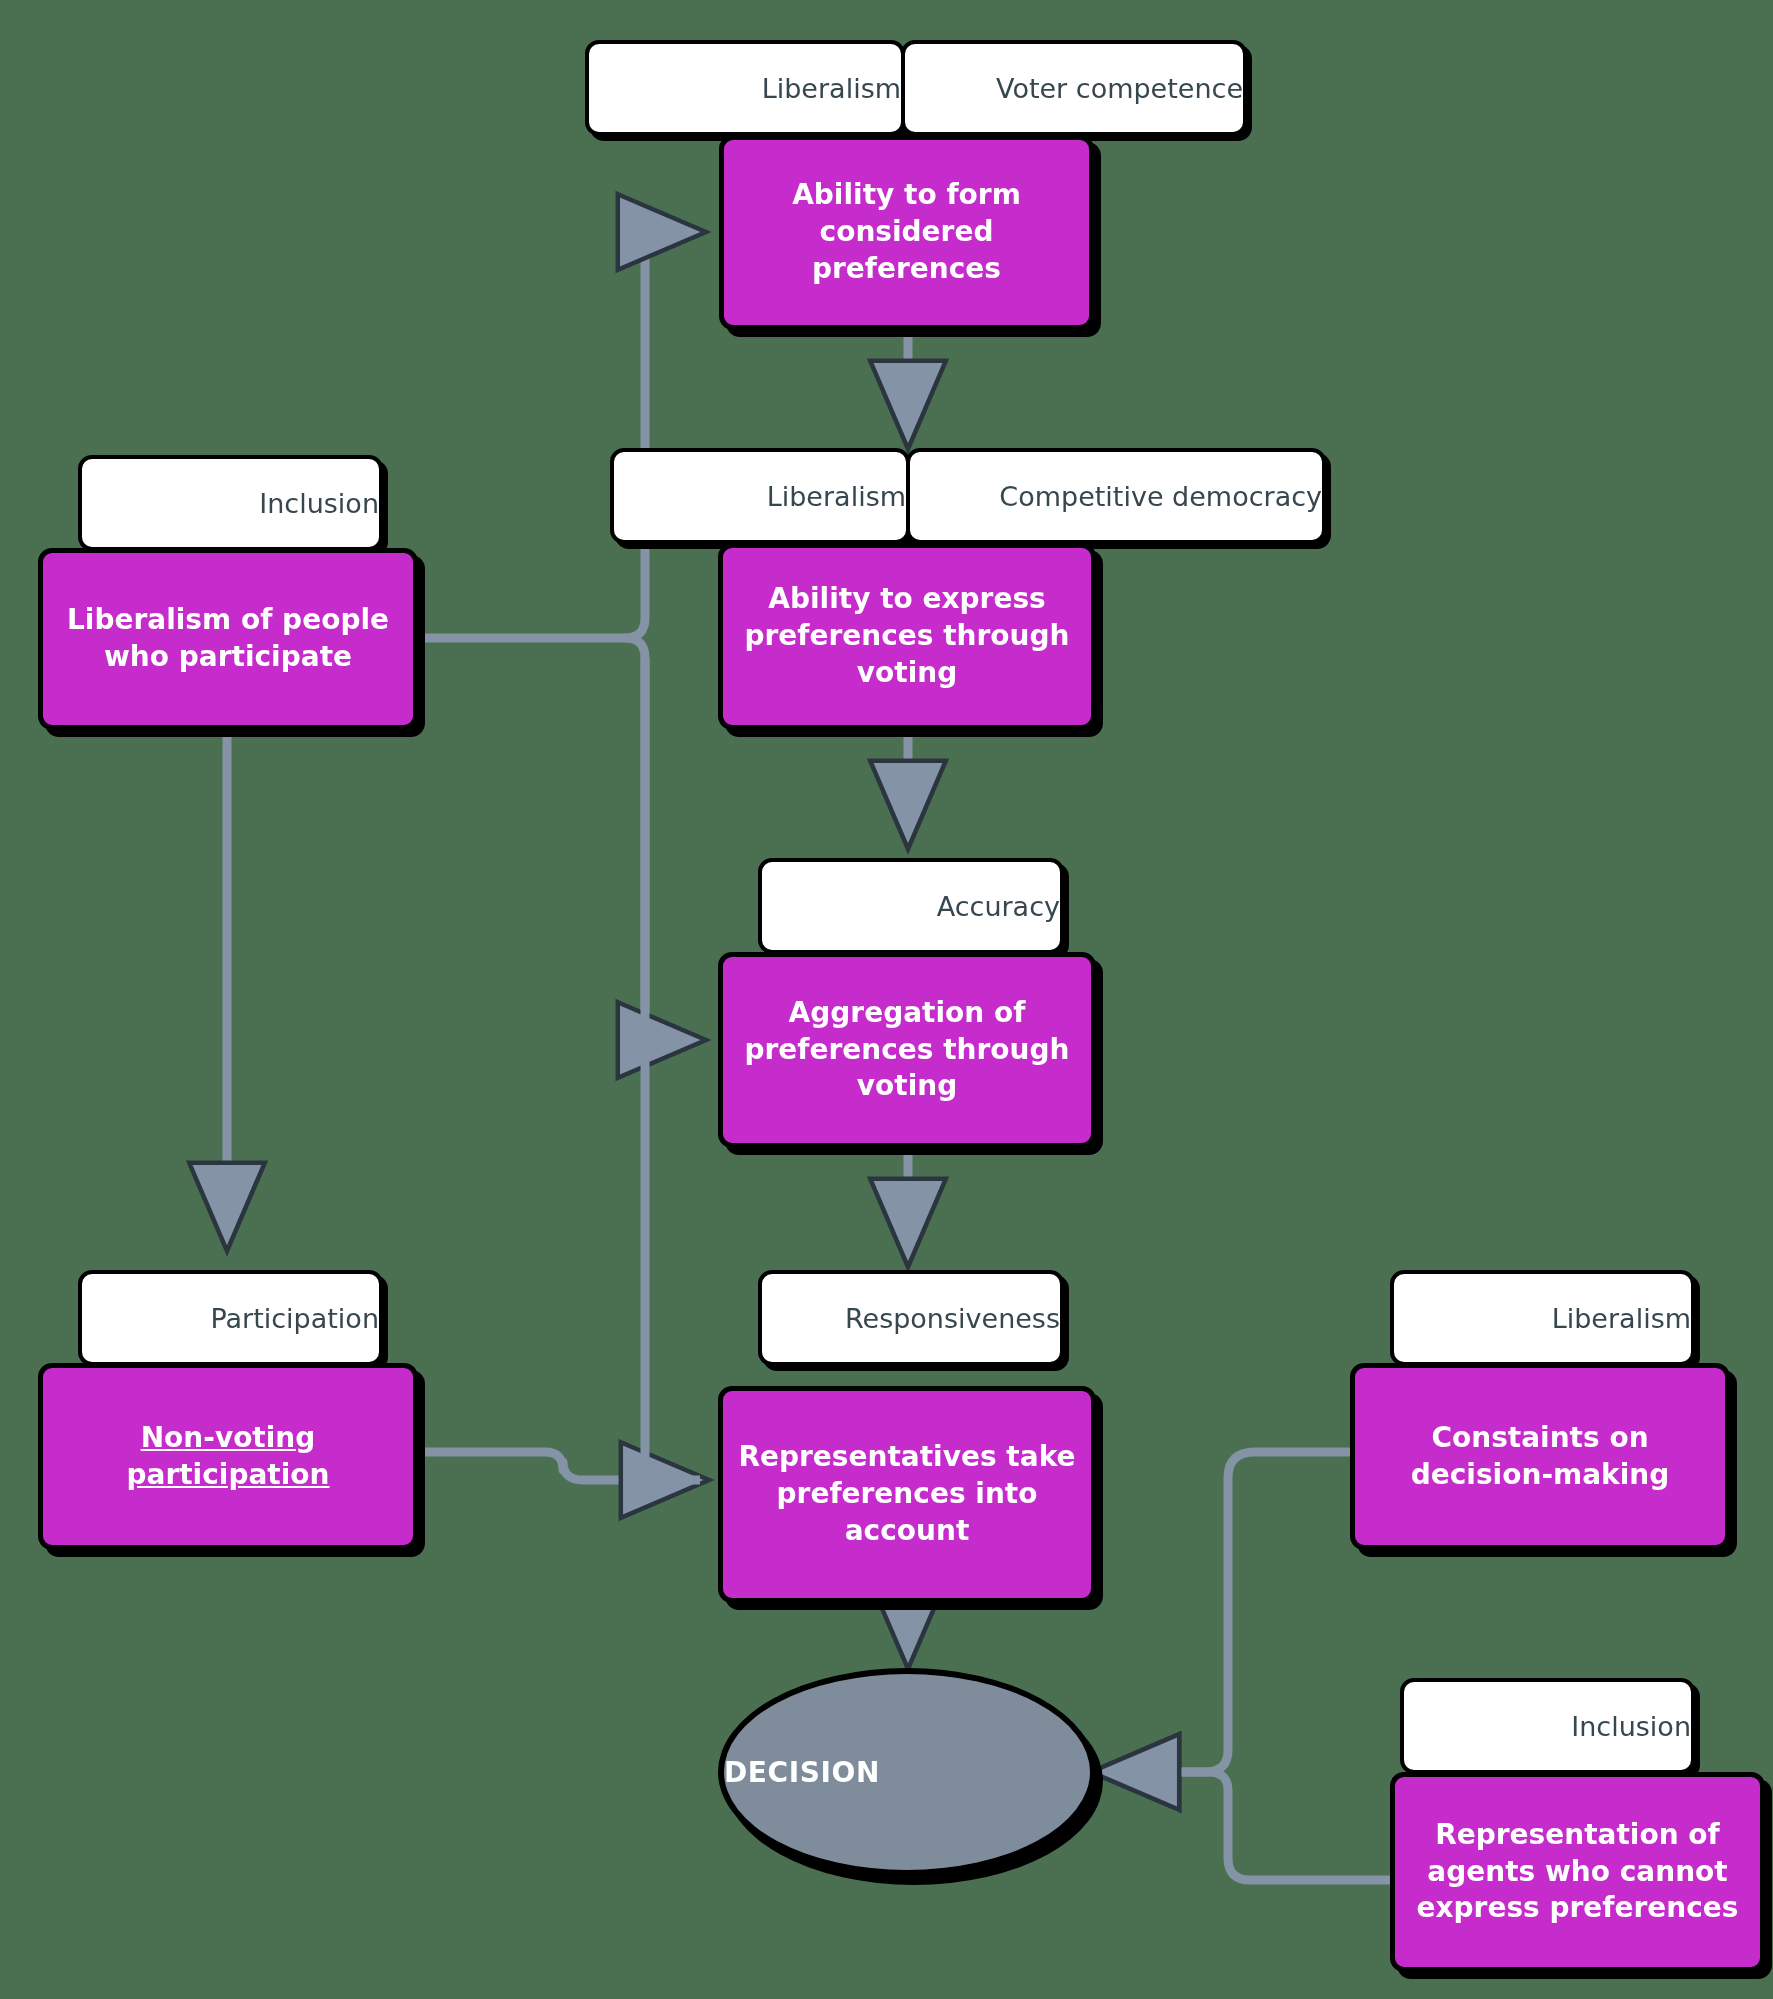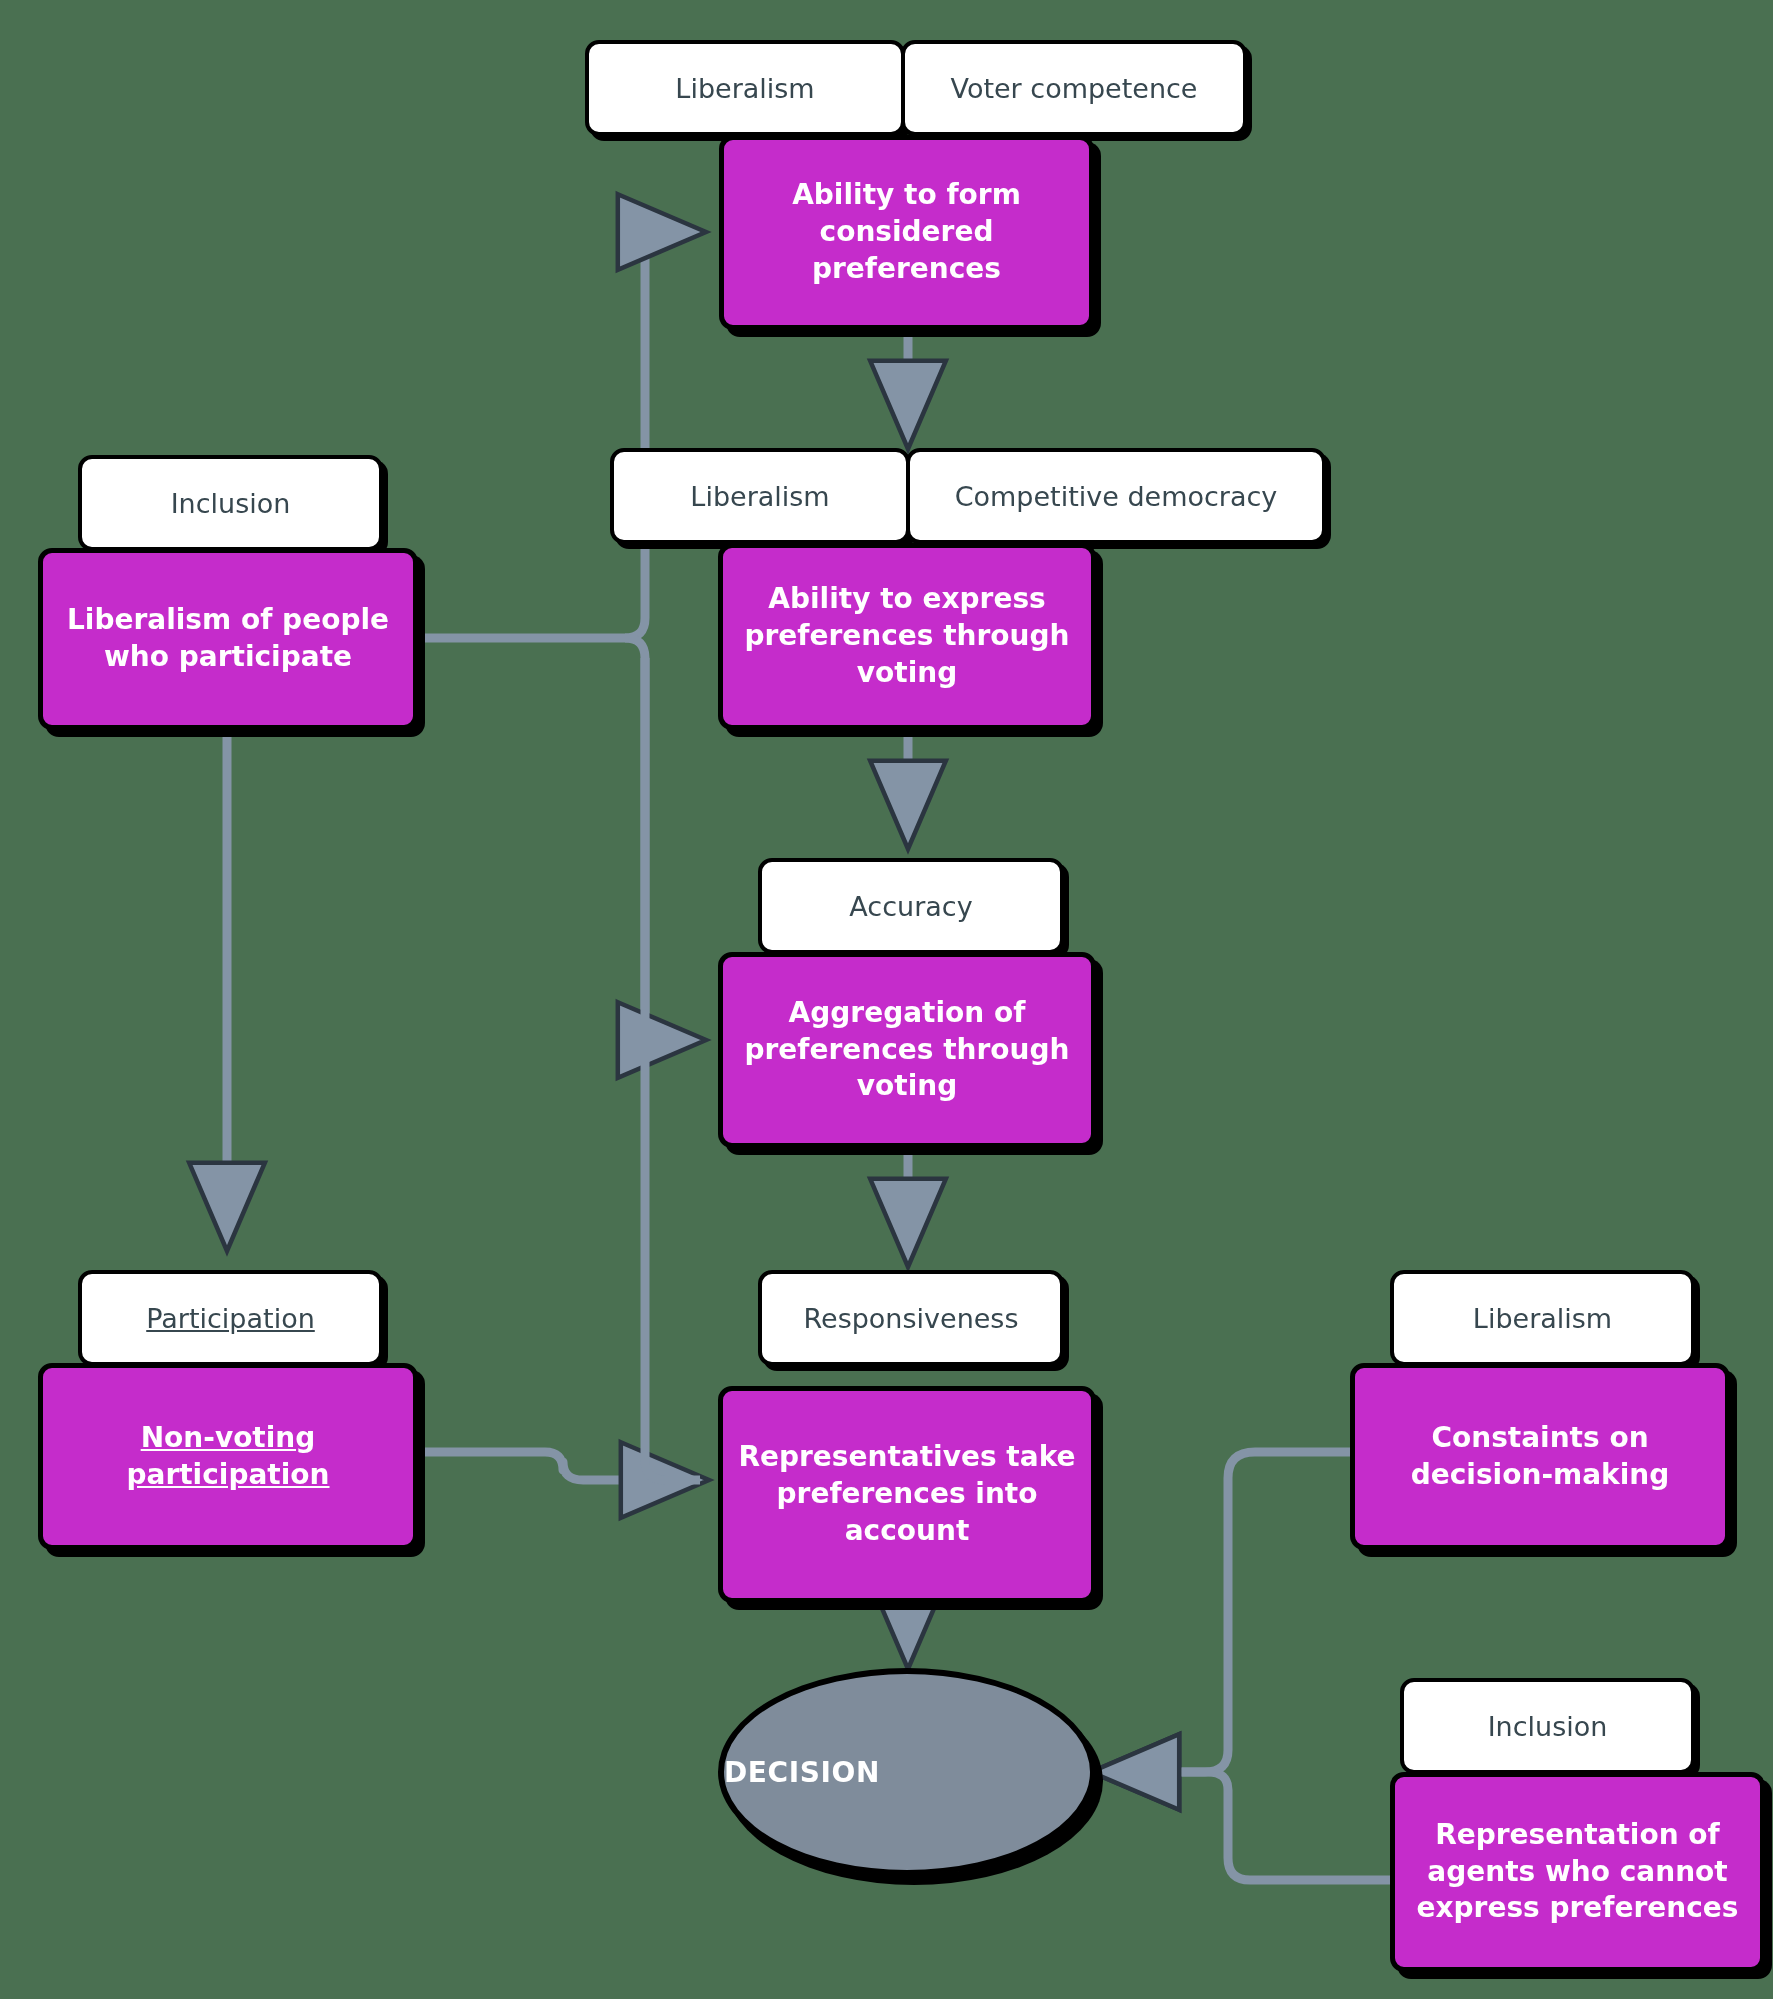--- a/index.html
+++ b/index.html
@@ -12,21 +12,21 @@
   }
   #canvas{position:absolute;inset:0;}
   svg.edges{position:absolute;left:0;top:0;width:1773px;height:1999px;pointer-events:none;}
 
   .node{position:absolute;}
   .tabrow{position:absolute;display:flex;}
   .tab{
     background:#ffffff;
     color:#37474f;
     font-size:27px;
-    display:flex;align-items:center;justify-content:center;
+    display:flex;align-items:center;justify-content:flex-end;
     box-sizing:border-box;
     border:4px solid #000;
     border-radius:14px;
     box-shadow:5px 5px 0 0 #000;
     height:96px;
     position:relative;
     z-index:2;
   }
   .tab + .tab{margin-left:-4px;}
   .body{
@@ -134,21 +134,21 @@
     <div class="tabrow" style="left:758px;top:858px;">
       <div class="tab" style="width:306px;">
         <span>Accuracy</span>
       </div>
     </div>
     <div class="body" style="left:718px;top:952px;width:378px;height:196px;">Aggregation of preferences through voting</div>
   </div>
 
   <div class="node">
     <div class="tabrow" style="left:78px;top:1270px;">
-      <div class="tab" style="width:305px;text-decoration:underline;">
+      <div class="tab" style="width:305px;">
         <span>Participation</span>
       </div>
     </div>
     <div class="body" style="left:38px;top:1363px;width:380px;height:187px;text-decoration:underline;">Non-voting participation</div>
   </div>
 
   <div class="node">
     <div class="tabrow" style="left:758px;top:1270px;">
       <div class="tab" style="width:306px;">
         <span>Responsiveness</span>

